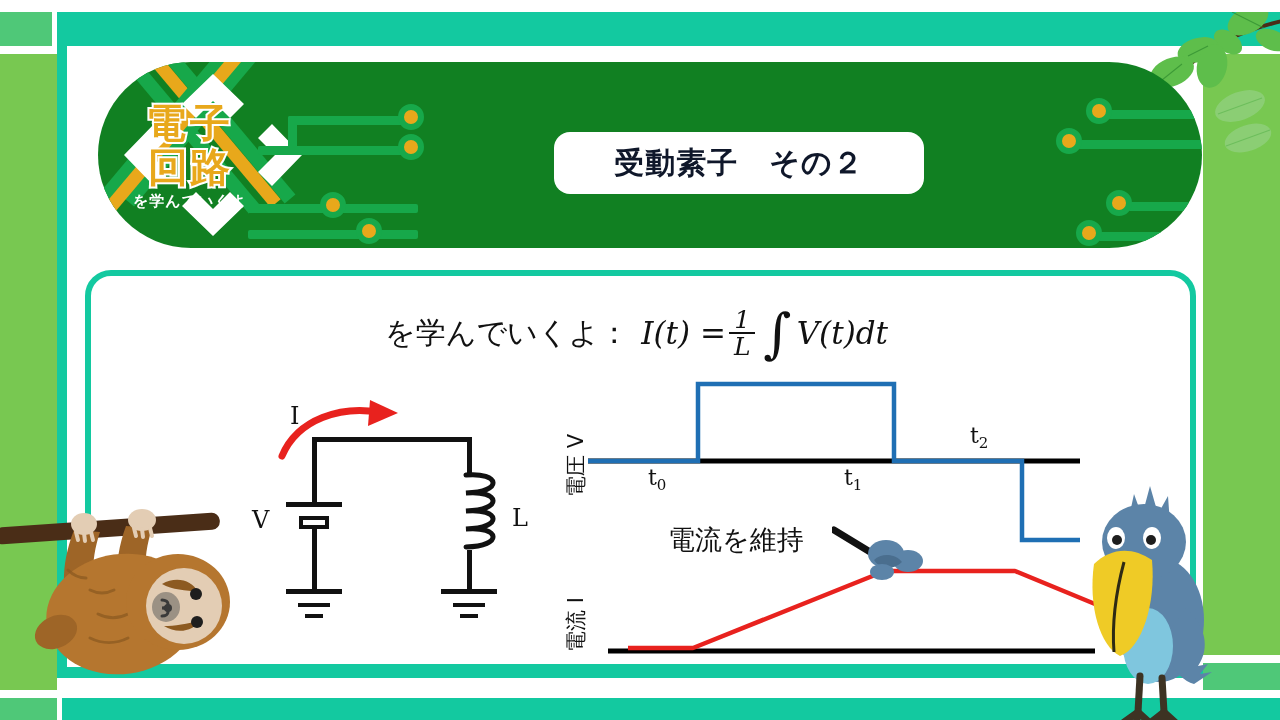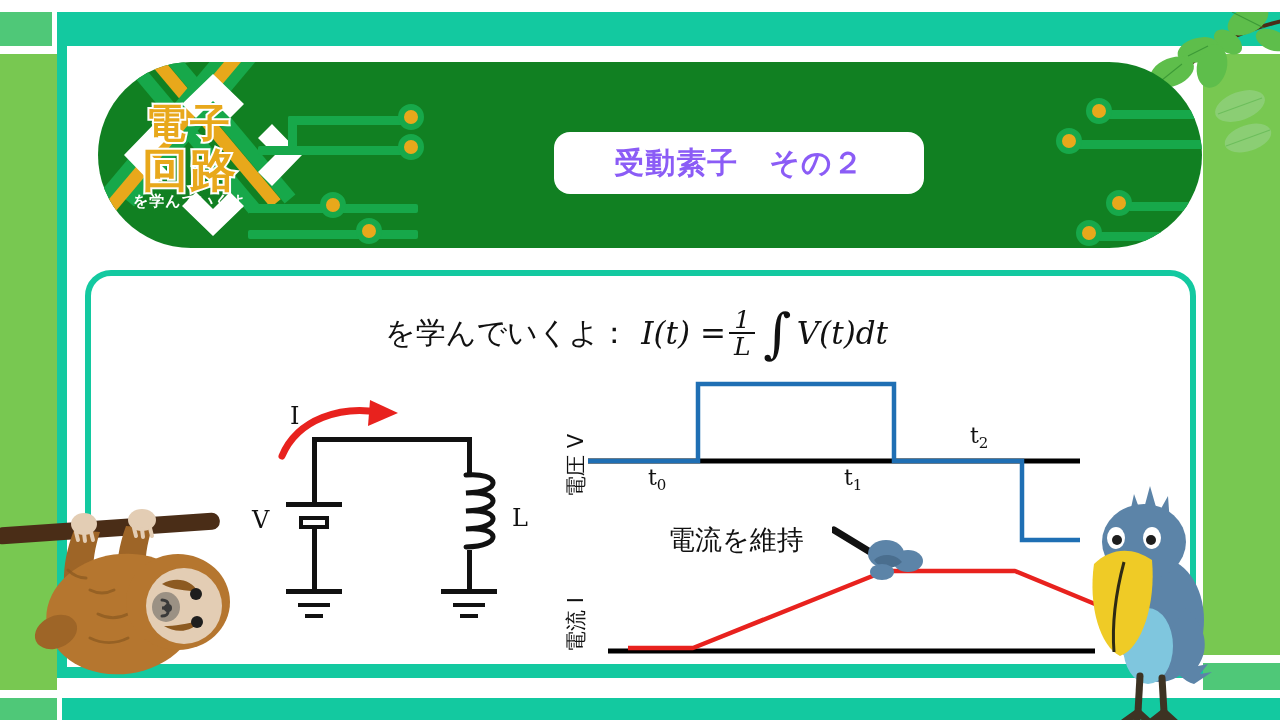--- a/index.html
+++ b/index.html
@@ -36,34 +36,34 @@
   .logo{position:absolute;left:2px;top:6px;width:180px;height:175px;}
   .logo-diag{position:absolute;width:14px;height:250px;background:#17A84A;transform-origin:top left;}
   .logo-diag-y{position:absolute;width:13px;height:250px;background:#E8A81B;transform-origin:top left;}
   .logo-text1,.logo-text2{
     position:absolute;left:0;width:180px;text-align:center;
     color:#E8A81B;font-weight:bold;
     -webkit-text-stroke:4px #fff;paint-order:stroke fill;
     font-family:"DejaVu Sans","Liberation Sans",sans-serif;
   }
   .logo-text1{top:28px;font-size:40px;letter-spacing:4px;}
-  .logo-text2{top:72px;font-size:46px;letter-spacing:2px;}
+  .logo-text2{top:72px;font-size:40px;letter-spacing:2px;}
   .logo-text3{
     position:absolute;left:0;top:124px;width:180px;text-align:center;
     color:#ffffff;font-size:15px;font-weight:bold;letter-spacing:1px;
     font-family:"DejaVu Sans","Liberation Sans",sans-serif;
   }
 
   .badge{
     position:absolute;left:456px;top:70px;width:370px;height:62px;
     background:#ffffff;border-radius:16px;
     display:flex;align-items:center;justify-content:center;
   }
   .badge span{
-    font-size:30px;font-weight:bold;color:#8b5cf6;letter-spacing:1px;
+    font-size:30px;font-weight:bold;color:#0f172a;letter-spacing:1px;
     font-family:"DejaVu Sans","Liberation Sans",sans-serif;
   }
   .maintitle{
     position:absolute;left:180px;top:138px;width:880px;height:72px;
     display:flex;align-items:center;justify-content:center;
   }
   .maintitle span{
     font-size:54px;font-weight:bold;color:#ffffff;letter-spacing:1px;
     text-shadow:3px 3px 0 rgba(0,0,0,.22);
     font-family:"DejaVu Sans","Liberation Sans",sans-serif;

